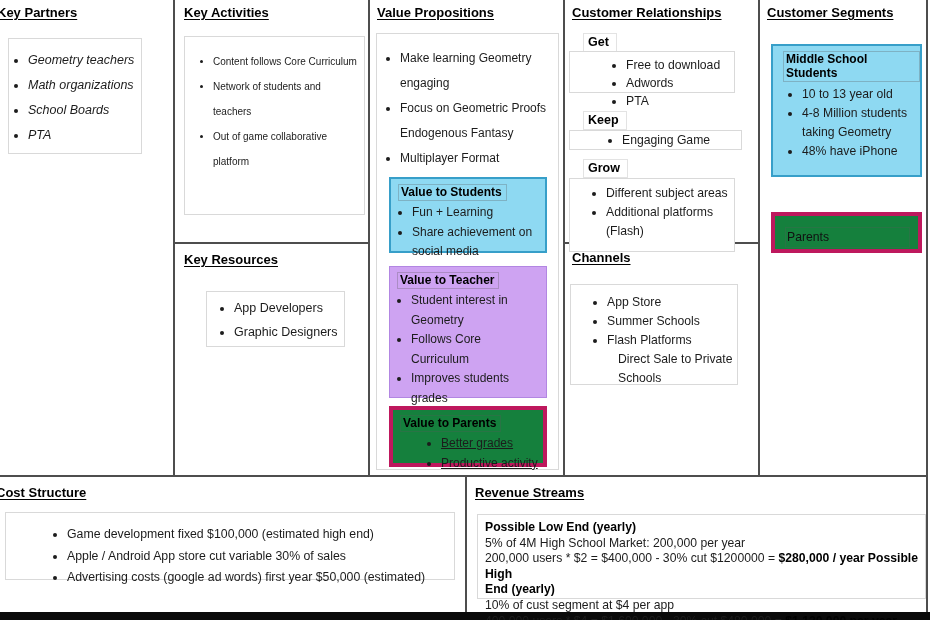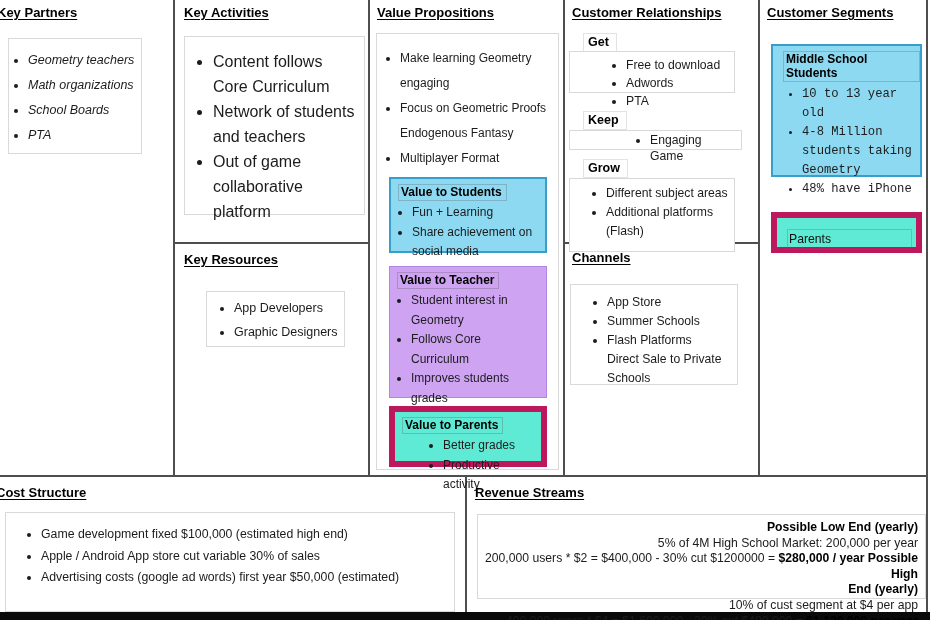--- a/index.html
+++ b/index.html
@@ -18,55 +18,55 @@
 
   
   .wbox { position:absolute; border:1px solid #d9d9d9; background:#fff; }
 
   ul.blt { list-style:disc outside; }
   ul.blt li { color:#1c1c1c; }
 
   
   .kp-box ul { padding:9px 4px 0 19px; font-size:12.5px; }
   .kp-box li { line-height:25px; }
-  .ka-box ul { padding:12px 6px 0 28px; font-size:16px; }
+  .ka-box ul { padding:12px 6px 0 28px; font-size:10px; }
   .ka-box li { line-height:25px; }
   .kr-box ul { padding:4px 4px 0 27px; font-size:12.5px; }
   .kr-box li { line-height:24px; }
   .vp-box ul.main { padding:12px 6px 0 23px; font-size:12px; }
   .vp-box ul.main li { line-height:25px; }
 
   
   .small-label { position:absolute; font-weight:bold; font-size:12.5px; color:#000;
     border:1px solid #e3e3e3; background:#fff; padding:1px 7px 2px 4px; }
   .get-box ul { padding:4px 4px 0 56px; font-size:12.2px; }
   .get-box li { line-height:18px; }
   .keep-box ul { padding:1px 4px 0 52px; font-size:12.2px; }
   .keep-box li { line-height:16px; }
   .grow-box ul { padding:5px 4px 0 36px; font-size:12.2px; }
   .grow-box li { line-height:19px; }
   .ch-box ul { padding:8px 4px 0 36px; font-size:12.2px; }
   .ch-box li { line-height:19px; }
-  .ch-box li.no-marker { list-style:none; }
+  .ch-box li.no-marker { list-style:none;margin-left:11px; }
 
   
   .cbox { position:absolute; font-size:12px; }
   .cbox .hdr { display:inline-block; font-weight:bold; font-size:12px; color:#000;
     border:1px solid rgba(90,90,90,.30); padding:0 4px 1px 2px; margin:5px 0 0 7px; }
   .cbox ul { padding:2px 4px 0 21px; }
   .cbox li { line-height:19.5px; }
   .blue  { background:#8ED9F2; border:2px solid #379fc9; }
   .purple{ background:#CEA3F2; border:1px solid #b286e2; }
-  .yellow{ background:#5eead4; border:6px solid #be185d; }
+  .yellow{ background:#15803d; border:4px solid #be185d;text-decoration:underline; }
   .vpar-box ul { padding-left:48px; }
 
   
   .cs .hdr { margin-left:10px; }
   .cs ul { padding:3px 2px 0 29px; font-size:12.2px; }
-  .cs li { line-height:19px;font-family:Liberation Mono, monospace; }
+  .cs li { line-height:19px; }
   .seg-text { display:inline-block; font-size:12.2px; line-height:16px; margin:9px 0 0 10px;
     border:1px solid rgba(90,90,90,.28); padding:1px 4px 2px 1px; color:#111; }
 
   
   .cost-box ul { padding:11px 6px 0 35px; font-size:12.3px; }
   .cost-box li { line-height:21.5px; }
   .rev-box { padding:5px 7px; }
   .rev-box p { font-size:12.2px; line-height:15.6px; color:#1c1c1c; }
   .rev-box b { color:#000; }
 </style>
@@ -152,21 +152,21 @@
   <span class="small-label" style="left:583px; top:33px;">Get</span>
   <div class="wbox get-box" style="left:569px; top:51px; width:166px; height:42px;">
     <ul class="blt">
       <li>Free to download</li>
       <li>Adwords</li>
       <li>PTA</li>
     </ul>
   </div>
 
   <span class="small-label" style="left:583px; top:111px;">Keep</span>
-  <div class="wbox keep-box" style="left:569px; top:130px; width:173px; height:20px;padding-left:28px;">
+  <div class="wbox keep-box" style="left:569px; top:130px; width:173px; height:20px;">
     <ul class="blt">
       <li>Engaging Game</li>
     </ul>
   </div>
 
   <span class="small-label" style="left:583px; top:159px;">Grow</span>
   <div class="wbox grow-box" style="left:569px; top:178px; width:166px; height:74px;">
     <ul class="blt">
       <li>Different subject areas</li>
       <li>Additional platforms (Flash)</li>
@@ -193,30 +193,30 @@
       <li>48% have iPhone</li>
     </ul>
   </div>
 
 
   <div class="cbox yellow" style="left:771px; top:212px; width:151px; height:41px;">
     <span class="seg-text" style="width:125px; margin-top:11px;">Parents</span>
   </div>
 
   <h2 class="sec-title" style="left:-4px; top:485px;">Cost Structure</h2>
-  <div class="wbox cost-box" style="left:5px; top:512px; width:450px; height:100px;">
+  <div class="wbox cost-box" style="left:5px; top:512px; width:450px; height:68px;padding-left:26px;">
     <ul class="blt">
       <li>Game development fixed $100,000 (estimated high end)</li>
       <li>Apple / Android App store cut variable 30% of sales</li>
       <li>Advertising costs (google ad words)  first year $50,000 (estimated)</li>
     </ul>
   </div>
 
   <h2 class="sec-title" style="left:475px; top:485px;">Revenue Streams</h2>
-  <div class="wbox rev-box" style="left:477px; top:514px; width:449px; height:85px;text-align:right;">
+  <div class="wbox rev-box" style="left:477px; top:514px; width:449px; height:85px;">
     <p><span></span><b>Possible Low End (yearly)</b></p>
     <p><span>5% of 4M High School Market:  200,000 per year</span><b></b></p>
     <p><span>200,000 users * $2 = $400,000 - 30% cut $1200000 = </span><b>$280,000 / year Possible High</b></p>
     <p><span></span><b>End (yearly)</b></p>
     <p><span>10% of cust segment at $4 per app</span><b></b></p>
     <p><span>400,000 users * $4 = $1,600,000 - 30% cut $480,000 = </span><b>$1,120,000 per year</b></p>
   </div>
 
 </div>
 

